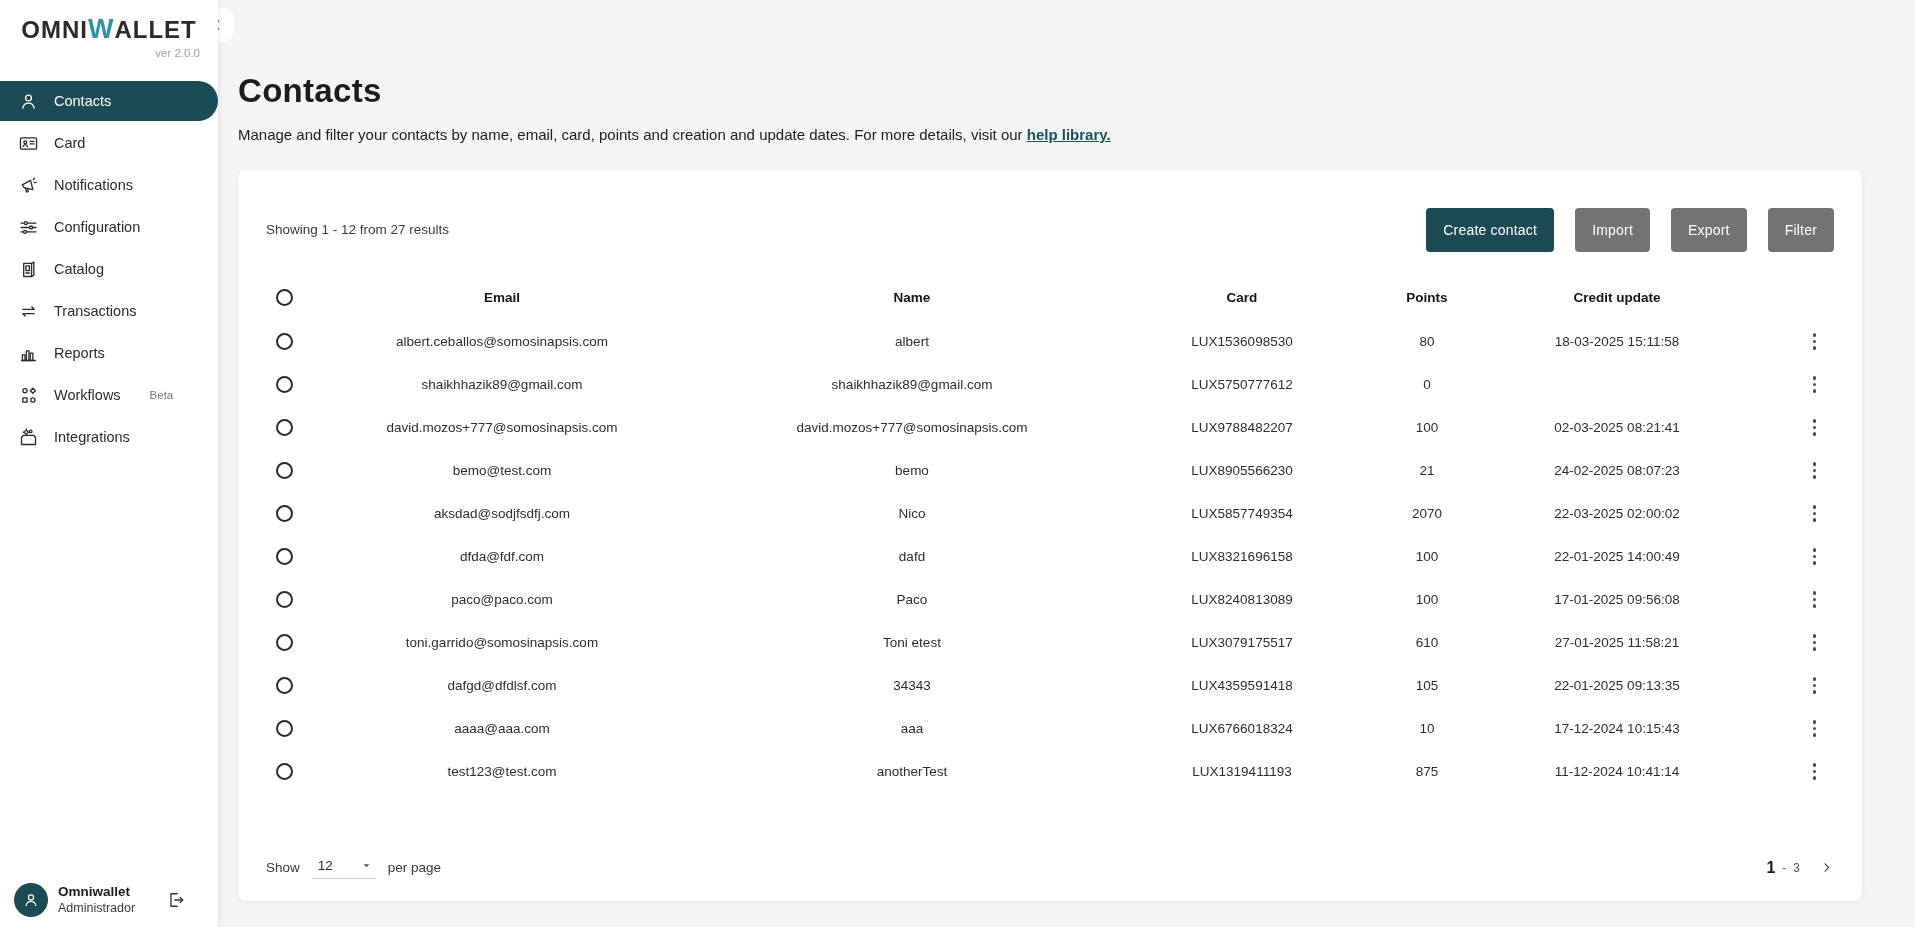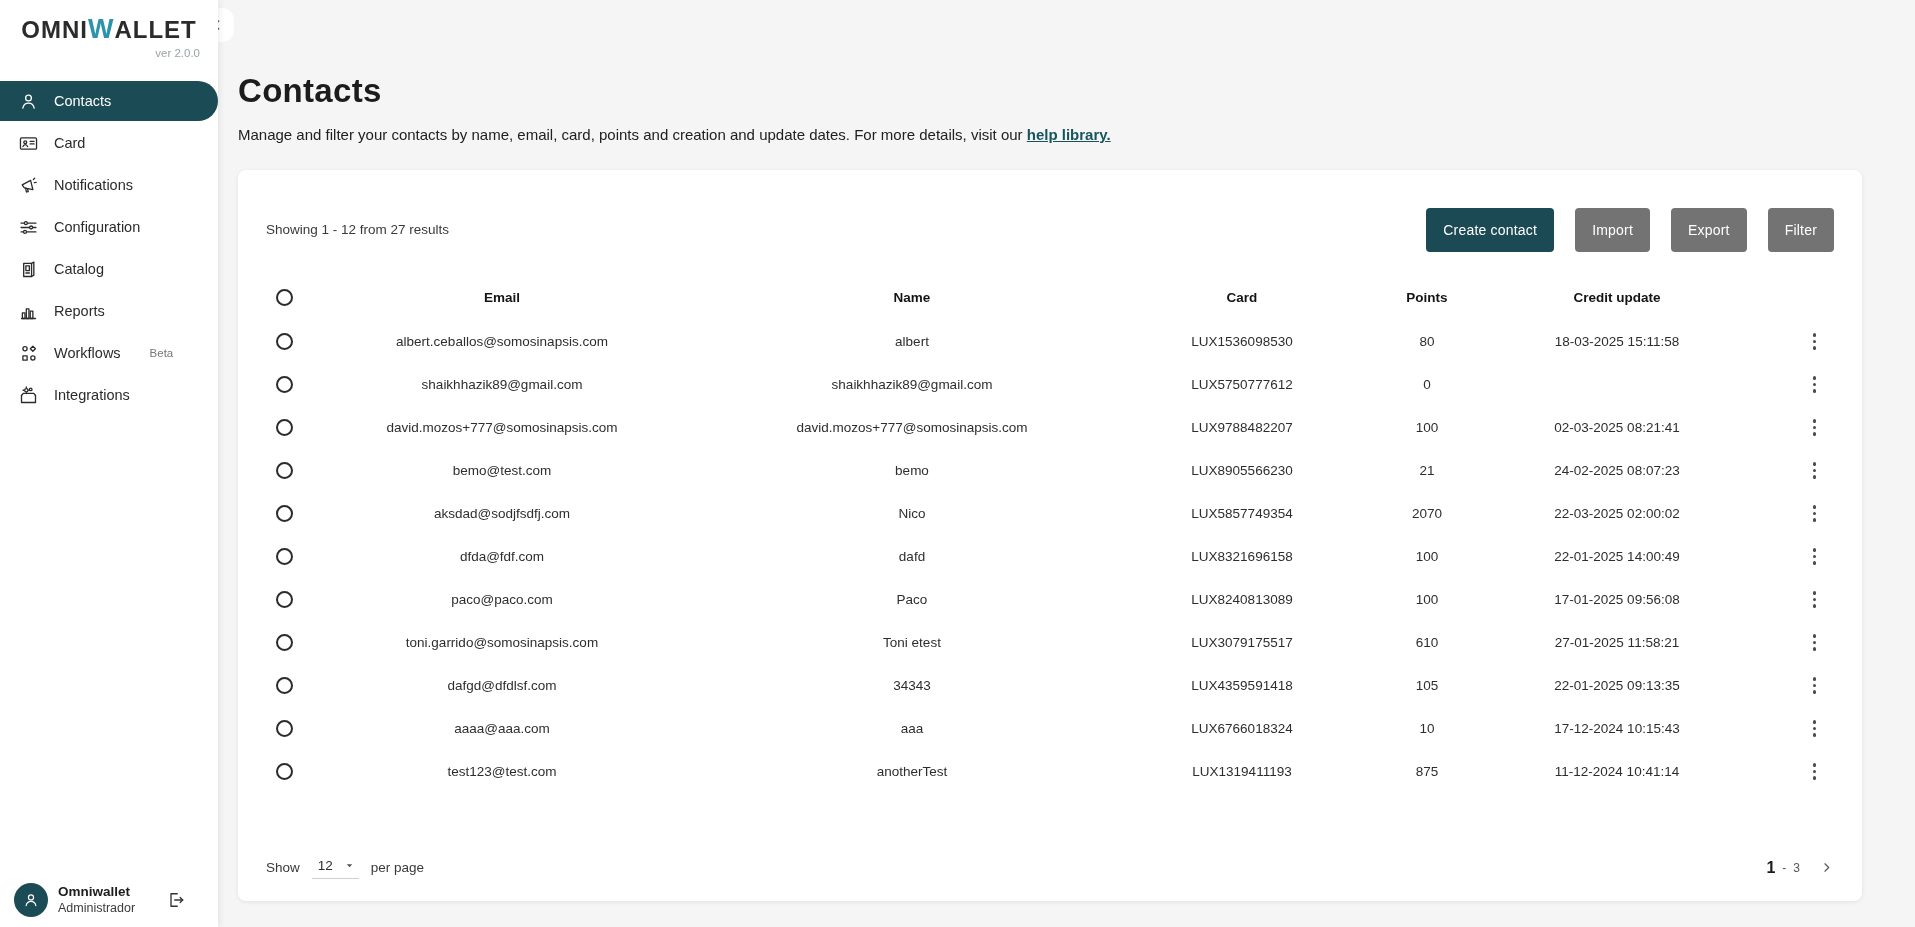--- a/index.html
+++ b/index.html
@@ -90,21 +90,21 @@
   .kebab-cell { display:flex; justify-content:flex-end; padding-right:14px; }
   .kebab { cursor:pointer; display:flex; flex-direction:column; gap:3px; padding:4px; }
   .kebab i { width:3.5px; height:3.5px; border-radius:50%; background:#4a4a4a; display:block; }
 
   .card-footer {
     position:absolute; left:28px; right:28px; bottom:22px;
     display:flex; align-items:center;
   }
   .show-label, .perpage-label { font-size:13.5px; color:#3a3a3a; }
   .per-page-select {
-    display:inline-flex; align-items:center; gap:11px; margin:0 12px;
+    display:inline-flex; align-items:center; gap:28px; margin:0 12px;
     border-bottom:1px solid #cfcfcf; padding:2px 4px 5px 6px; cursor:pointer; min-width:42px;
   }
   .per-page-value { font-size:13.5px; color:#2e2e2e; }
   .per-page-select svg { width:11px; height:11px; fill:#555; }
   .pagination { margin-left:auto; display:flex; align-items:center; gap:7px; }
   .page-current { font-size:16px; font-weight:700; color:#1a1a1a; }
   .page-sep, .page-total { font-size:12px; color:#555; }
   .page-next { margin-left:12px; cursor:pointer; display:flex; }
   .page-next svg { width:15px; height:15px; stroke:#555; fill:none; stroke-width:1.8; stroke-linecap:round; stroke-linejoin:round; }
 </style>
@@ -171,20 +171,30 @@
             <path d="M6.5 5h9v15h-9z"></path>
             <path d="M15.5 5l2.6-1.6v15L15.5 20"></path>
             <rect x="9" y="7.8" width="4" height="5.4"></rect>
             <path d="M9 16h4"></path>
           </svg>
         </span>
     <span class="nav-label">Catalog</span>
 
   </div>
 
+  <div class="nav-item">
+    <span class="nav-icon">
+          <svg viewBox="0 0 24 24">
+            <path d="M5.5 9.5h13M15.8 6.8l2.7 2.7"></path>
+            <path d="M18.5 14.5h-13M8.2 17.2l-2.7-2.7"></path>
+          </svg>
+        </span>
+    <span class="nav-label">Transactions</span>
+
+  </div>
 
   <div class="nav-item">
     <span class="nav-icon">
           <svg viewBox="0 0 24 24">
             <path d="M4 20h16"></path>
             <rect x="5" y="13.5" width="3" height="6.5"></rect>
             <rect x="9.5" y="9" width="3" height="11"></rect>
             <rect x="14" y="11.5" width="3" height="8.5"></rect>
           </svg>
         </span>

